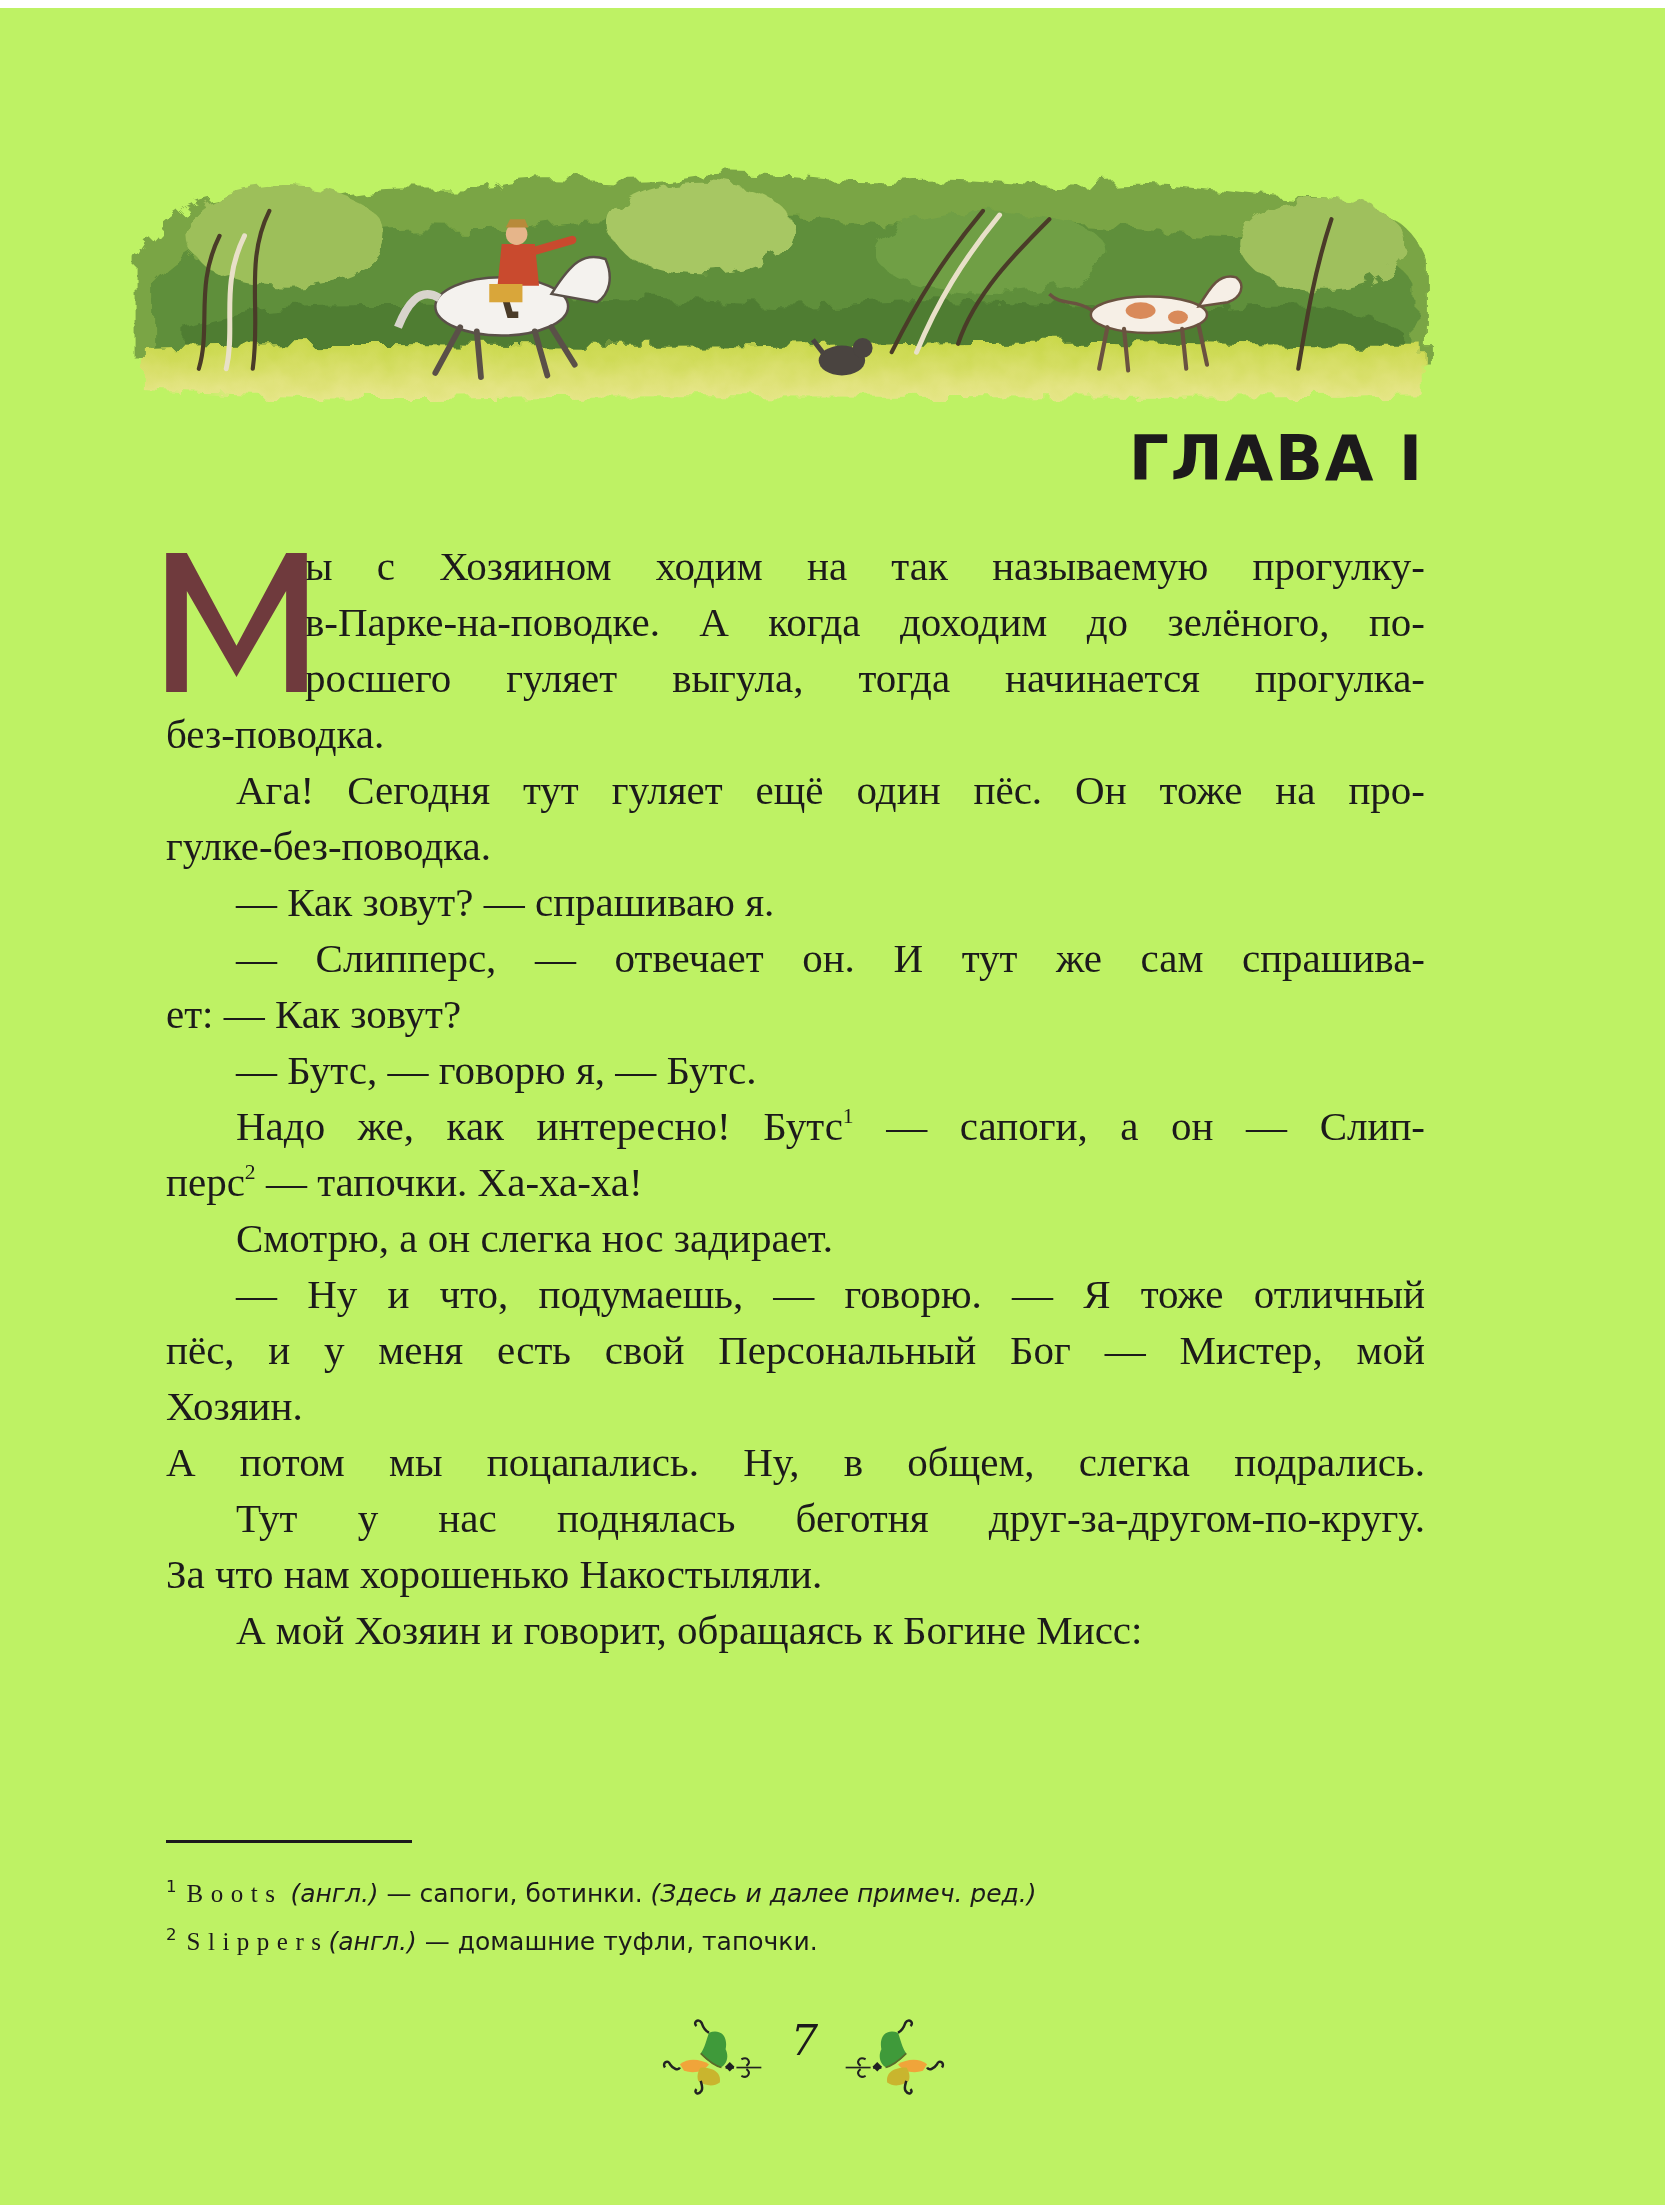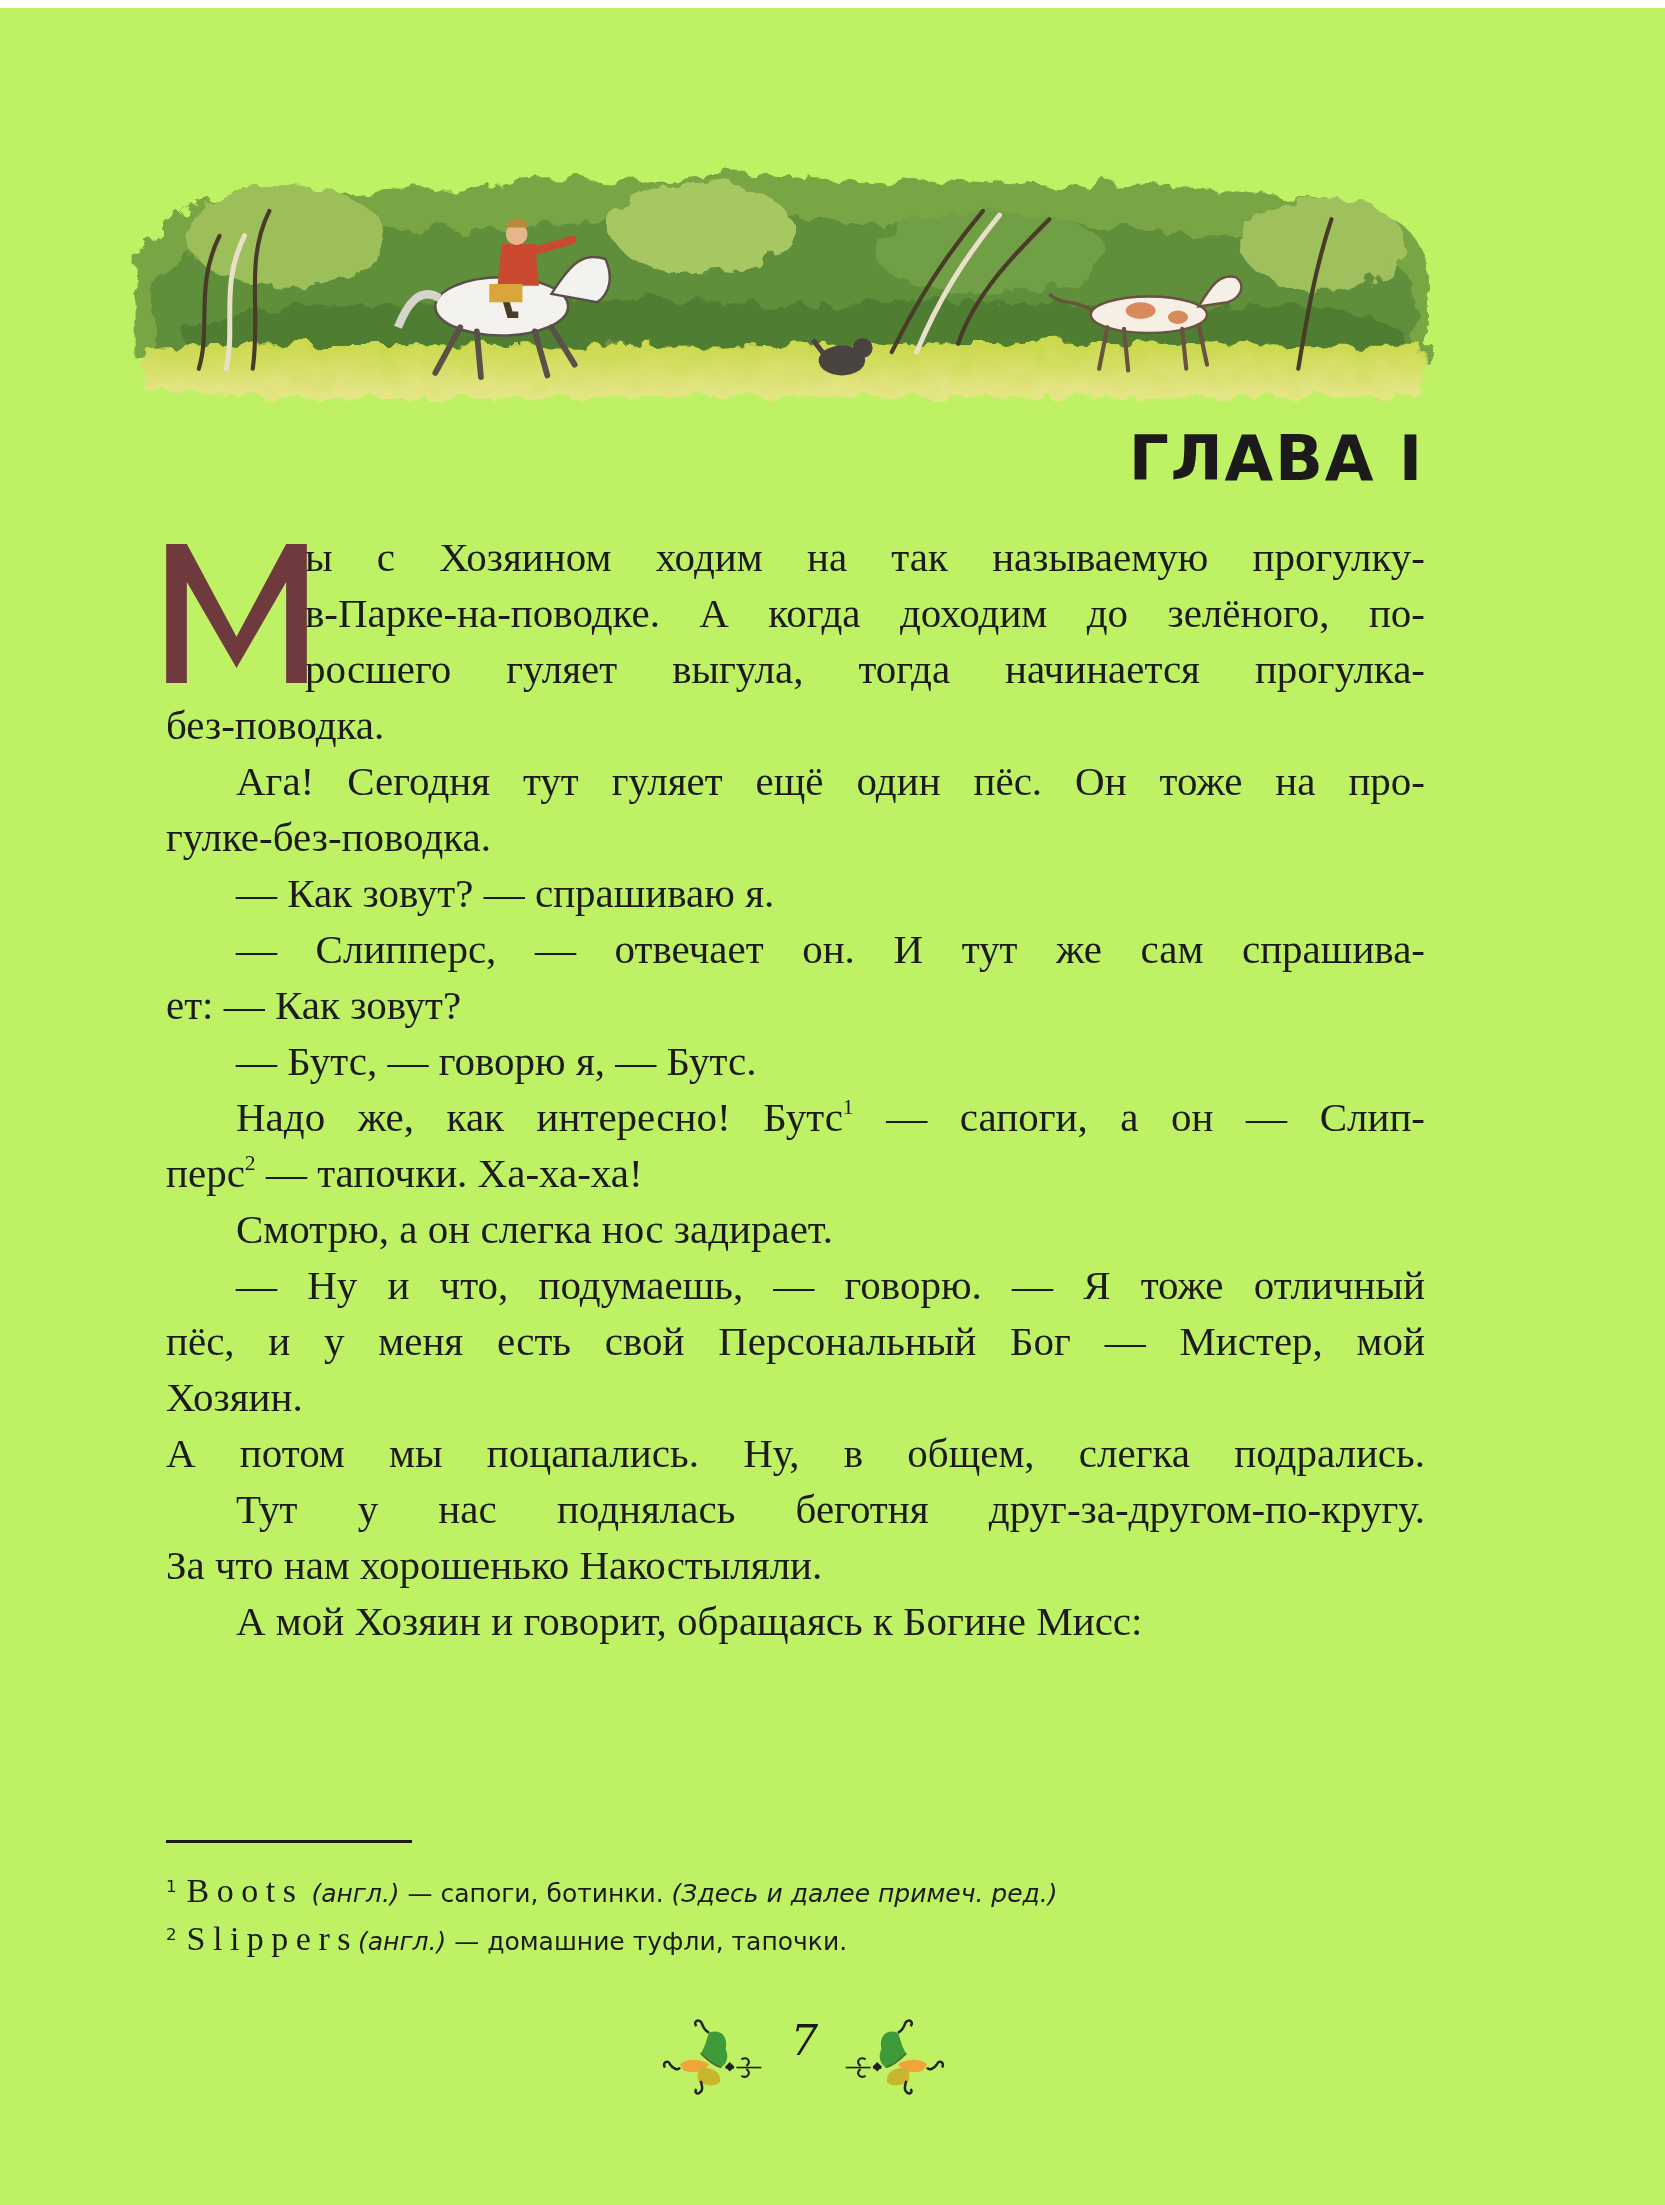--- a/index.html
+++ b/index.html
@@ -25,33 +25,33 @@
     font-size:41px; line-height:56px; color:#1c1a1b;
   }
   .line { display:block; white-space:nowrap; text-align:justify; text-align-last:justify; }
   .line.last { text-align-last:left; }
   .indent-line { padding-left:70px; }
 
   .dropcap-block { position:relative; }
   .dropcap {
     position:absolute; left:0; top:15px; width:141px; height:139px;
   }
-  .dropcap-lines { padding-left:139px; }
+  .dropcap-lines { padding-left:139px;margin-top:9px; }
 
   sup.fn { font-size:21.6px; line-height:0; vertical-align:16.6px; }
 
   
   .footnote-rule { position:absolute; left:166px; top:1832px; width:246px; height:3.3px; background:#1c1a1b; }
   .footnotes {
     position:absolute; left:166px; top:1858px; width:1162px;
     font-family:"DejaVu Sans", "Liberation Sans", sans-serif;
     font-size:25px; line-height:41px; color:#1c1a1b;
   }
   .footnotes .fn-num { font-size:16.6px; vertical-align:10px; margin-right:10px; }
-  .footnotes .fn-term { font-family:"Liberation Serif", serif; letter-spacing:7.5px; font-size:34px; }
+  .footnotes .fn-term { font-family:"Liberation Serif", serif; letter-spacing:7.5px; font-size:25px; }
   .footnotes em { font-style:italic; }
 
   
   .folio { position:absolute; left:647px; top:2000px; width:315px; height:91px; }
   .folio .page-num {
     position:absolute; left:141px; top:6.6px; width:33px; text-align:center;
     font-family:"DejaVu Serif", serif; font-style:italic; font-size:43px; color:#1c1a1b;
   }
   .ornament-left { position:absolute; left:8.3px; top:8.3px; width:108px; height:79px; }
   .ornament-right { position:absolute; left:197px; top:8.3px; width:108px; height:79px; }

